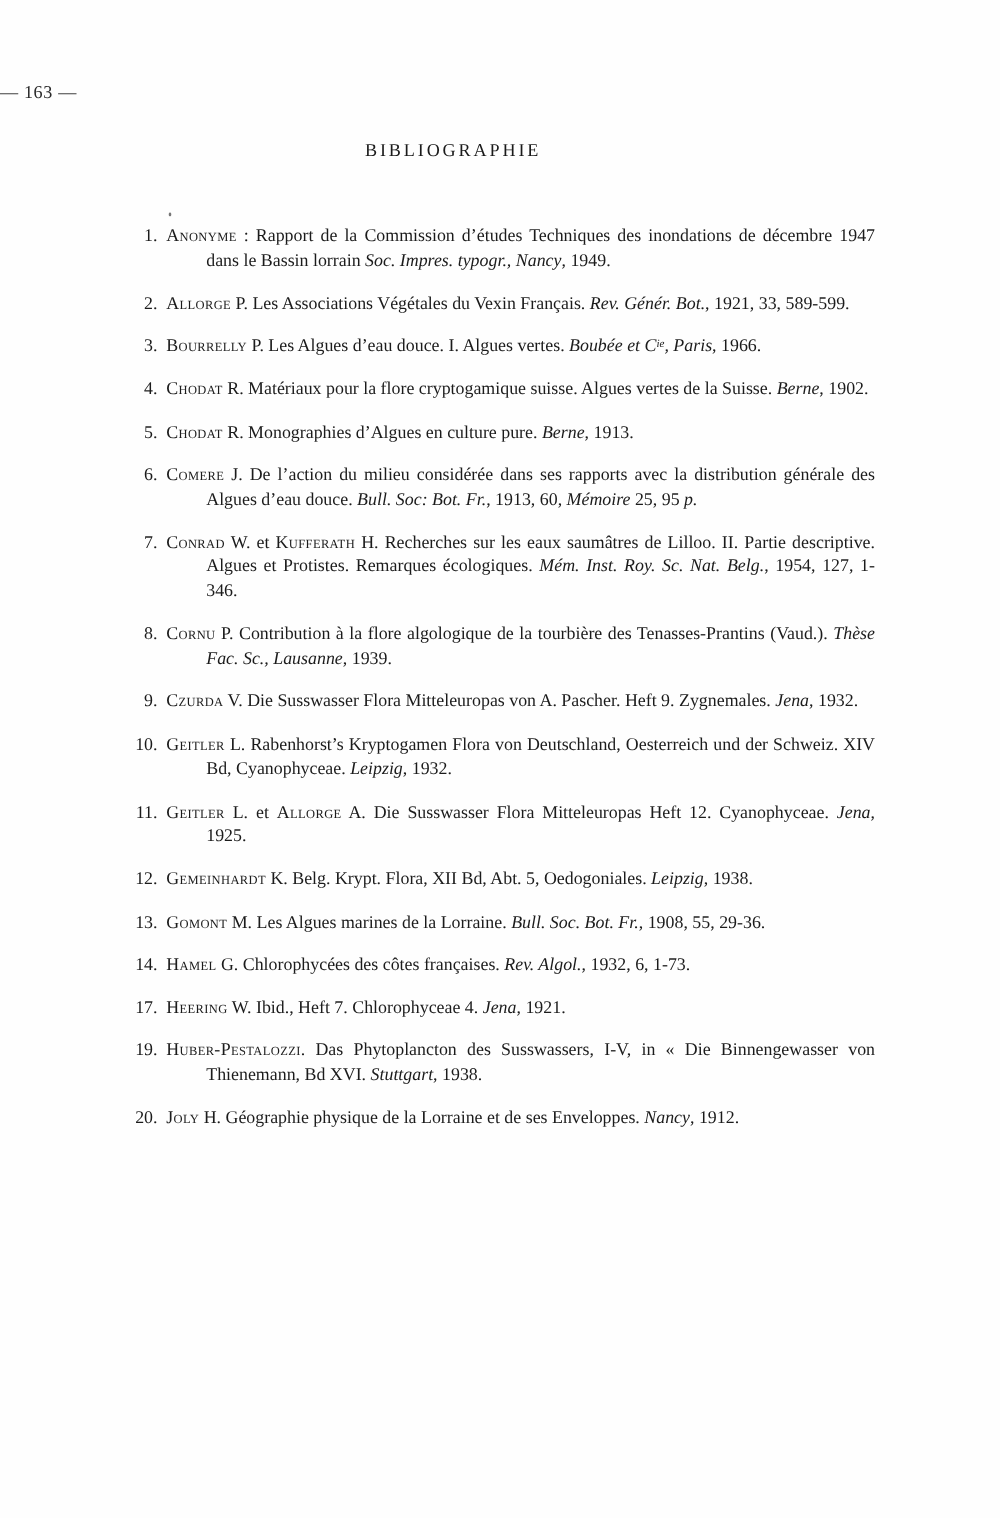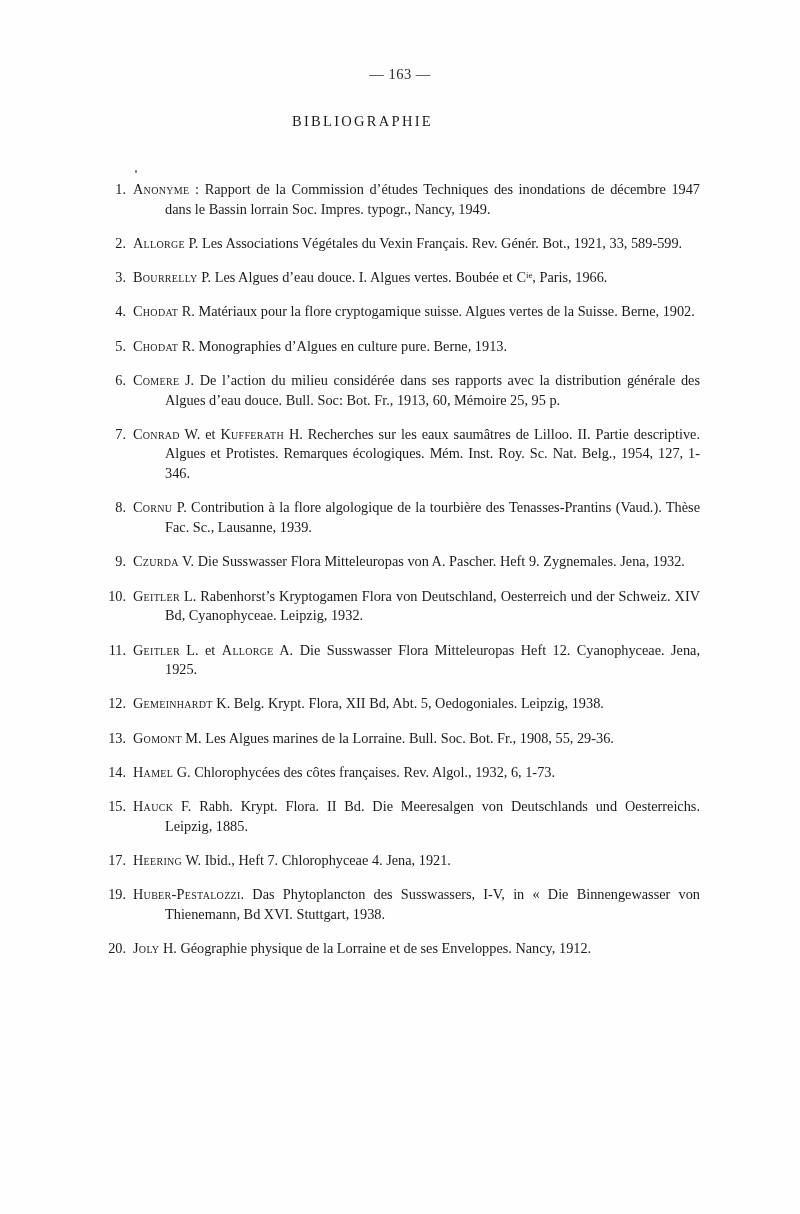--- a/index.html
+++ b/index.html
@@ -20,21 +20,20 @@
     position: absolute;
     inset: 0;
     background: #fefefe;
   }
 
   .folio {
     position: absolute;
     top: 66px;
     left: 0;
     width: 800px;
-    text-align: center;
     font-size: 14.5px;
     letter-spacing: 0.5px;
     color: #2a2a2a;
   }
 
   .section-title {
     position: absolute;
     top: 113px;
     left: 0;
     width: 725px;
@@ -88,20 +87,21 @@
     font-size: 14.3px;
   }
 
   .sc {
     font-variant: small-caps;
     letter-spacing: 0.3px;
     margin-top: 10px;
   }
 
   .it {
+    font-style: italic;
   }
 
   sup.abbr {
     font-size: 0.62em;
     vertical-align: 0.42em;
     letter-spacing: 0;
   }
 </style>
 </head>
 <body>
@@ -179,24 +179,20 @@
     <div class="entry">
       <span class="num">13.</span>
       <span class="body"><span class="sc">Gomont</span><span> M. Les Algues marines de la Lorraine. </span><span class="it">Bull. Soc. Bot. Fr.</span><span>, 1908, 55, 29-36.</span></span>
     </div>
 
     <div class="entry">
       <span class="num">14.</span>
       <span class="body"><span class="sc">Hamel</span><span> G. Chlorophycées des côtes françaises. </span><span class="it">Rev. Algol.</span><span>, 1932, 6, 1-73.</span></span>
     </div>
 
-    <div class="entry">
-      <span class="num">15.</span>
-      <span class="body"><span class="sc">Hauck</span><span> F. Rabh. Krypt. Flora. II Bd. Die Meeresalgen von Deutschlands und Oesterreichs. </span><span class="it">Leipzig</span><span>, 1885.</span></span>
-    </div>
 
 
     <div class="entry">
       <span class="num">17.</span>
       <span class="body"><span class="sc">Heering</span><span> W. Ibid., Heft 7. Chlorophyceae 4. </span><span class="it">Jena</span><span>, 1921.</span></span>
     </div>
 
 
     <div class="entry">
       <span class="num">19.</span>

